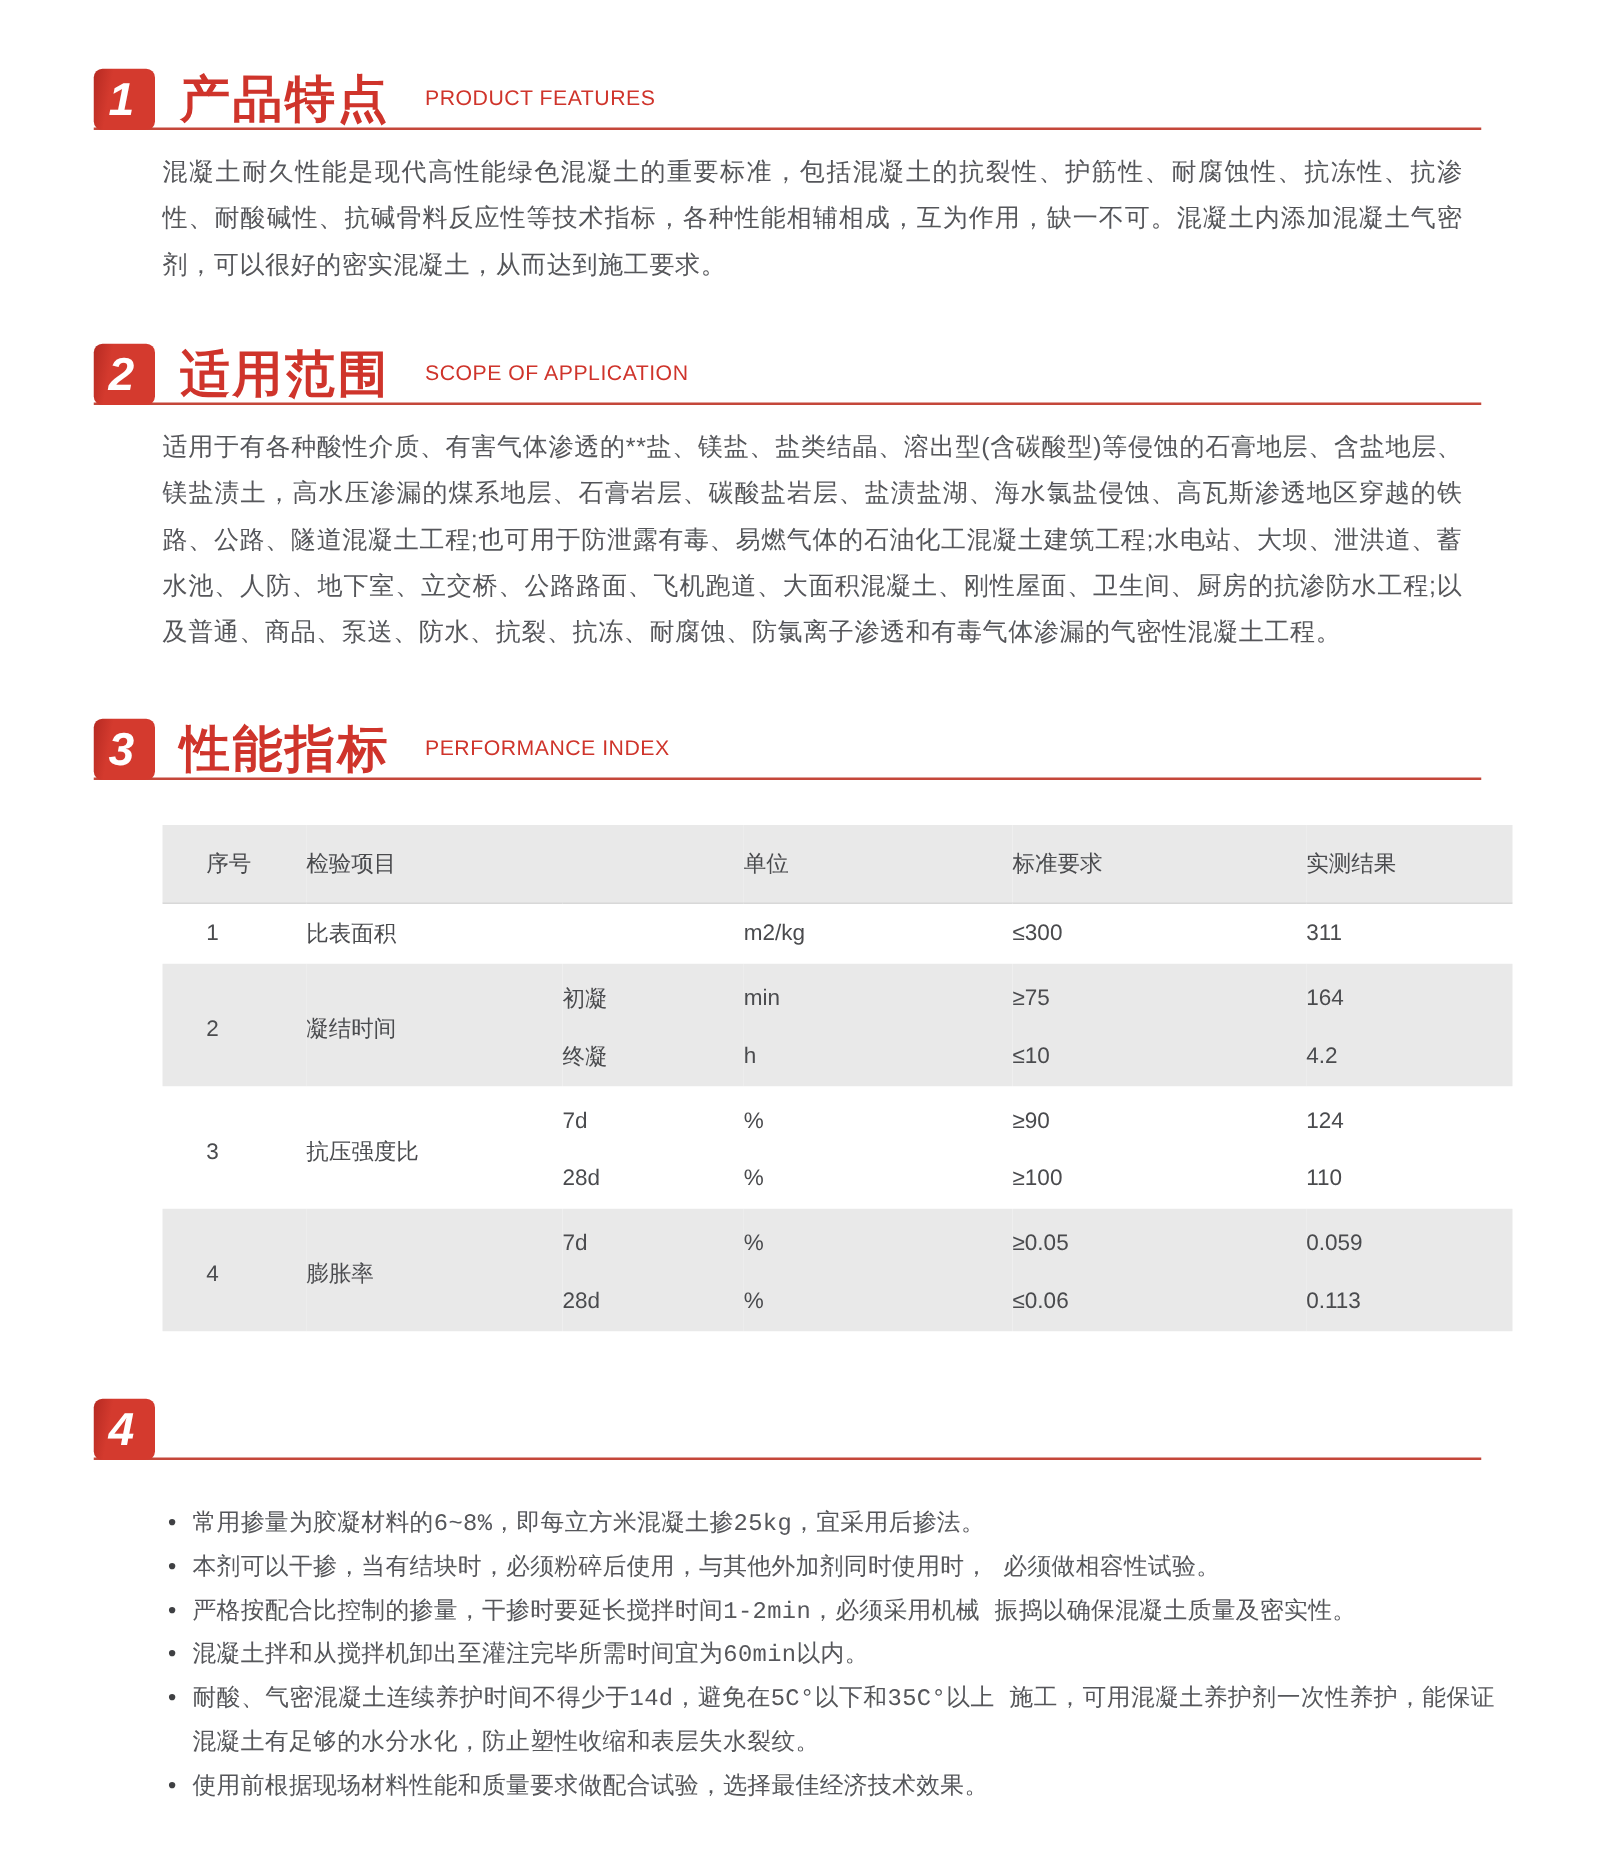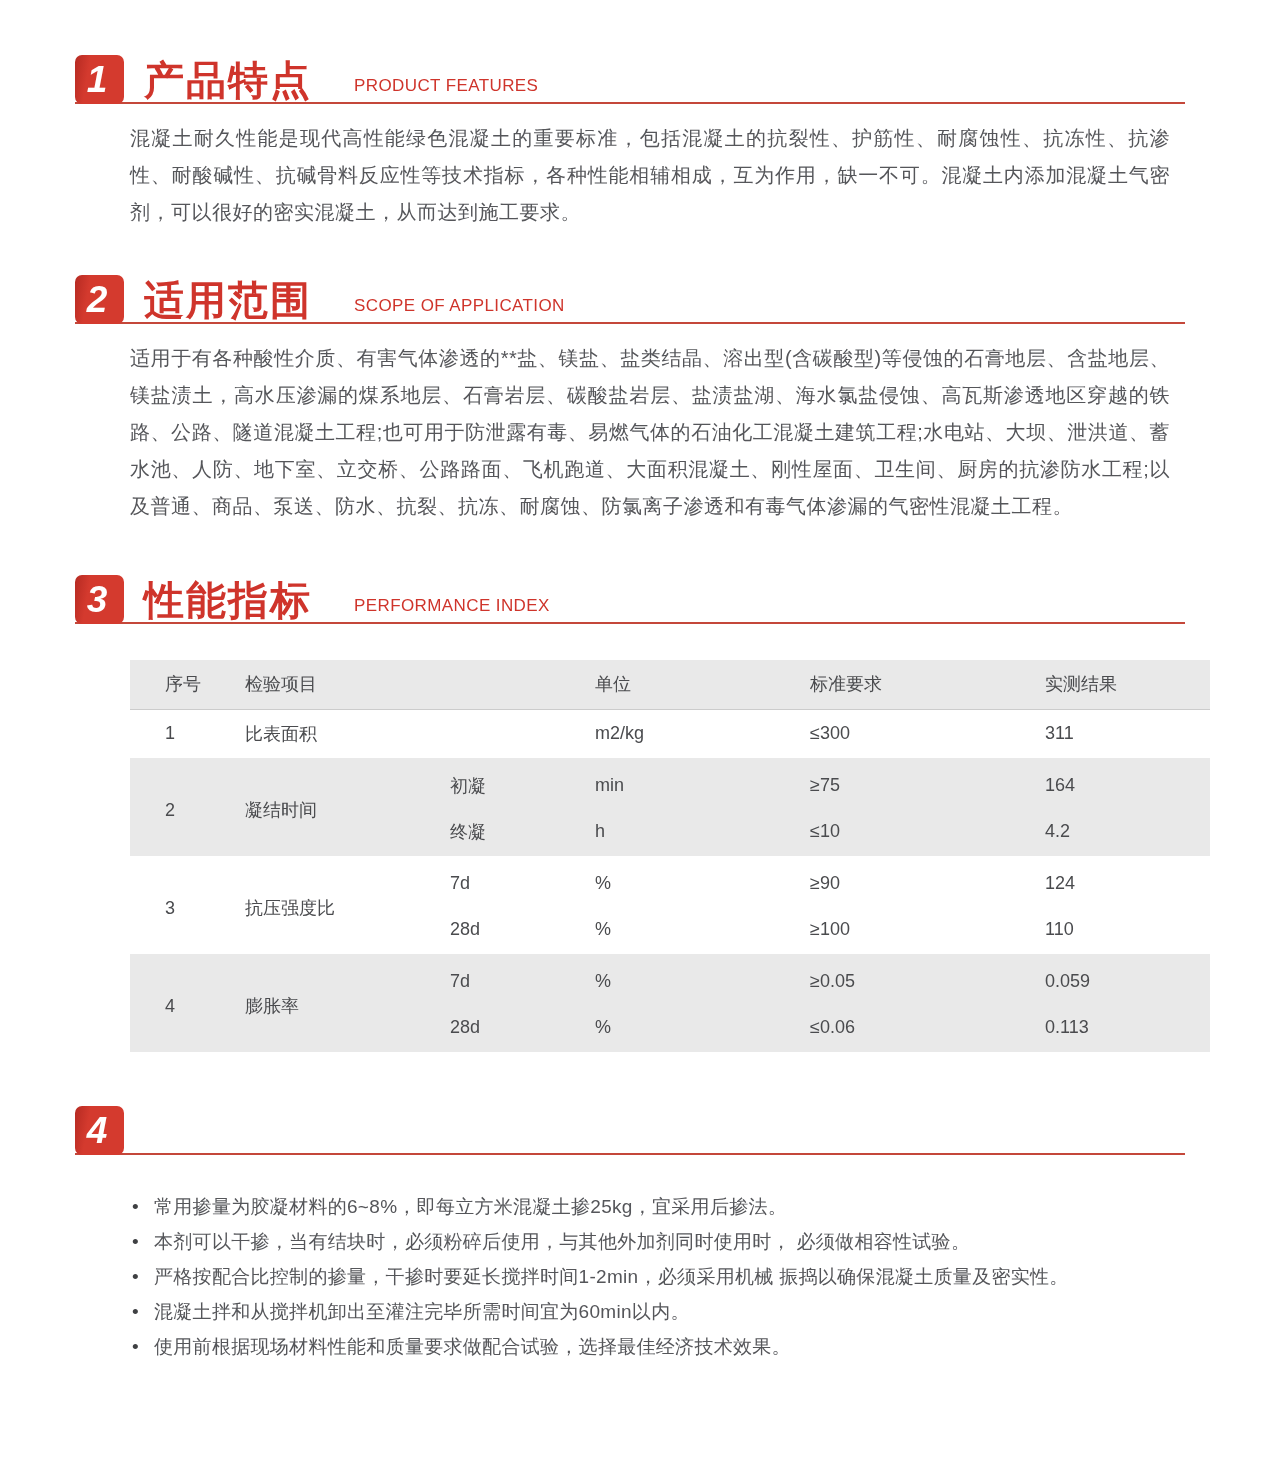--- a/index.html
+++ b/index.html
@@ -36,22 +36,22 @@
     display:flex;align-items:center;justify-content:center;
     font-size:37px;
     font-weight:bold;
     font-style:italic;
     margin-bottom:-2px;
     padding-right:5px;
     flex:0 0 auto;
   }
   .titles{
     display:flex;
-    align-items:flex-end;
-    gap:14px;
+    align-items:center;
+    gap:0;
     padding-bottom:3px;
   }
   .title-cn{
     color:var(--red);
     font-size:40px;
     font-weight:bold;
     line-height:0.95;
     letter-spacing:2px;
   }
   .title-en{
@@ -66,20 +66,21 @@
   .para{
     margin:16px 40px 0 55px;
     font-size:20px;
     line-height:37px;
     text-align:justify;
     letter-spacing:0.5px;
   }
   .bullets{
     list-style:none;
     margin:34px 14px 0 57px;
+    font-family:Liberation Mono, monospace;
   }
   .bullets li{
     position:relative;
     padding-left:22px;
     font-size:19px;
     line-height:35px;
     text-align:justify;
     letter-spacing:0.3px;
   }
   .bullets li::before{
@@ -104,21 +105,21 @@
     padding:0;
   }
   .perf-table col.c-no{width:115px;}
   .perf-table col.c-item{width:205px;}
   .perf-table col.c-sub{width:145px;}
   .perf-table col.c-unit{width:215px;}
   .perf-table col.c-std{width:235px;}
   .perf-table col.c-res{width:165px;}
   .perf-table thead th{
     background:var(--stripe);
-    height:49px;
+    height:62px;
     border-bottom:1px solid #cccccc;
   }
   .perf-table td{height:49px;}
   .perf-table .cell-no{padding-left:35px;}
   .perf-table tr.shaded td{background:var(--stripe);}
   .perf-table tbody tr.first-of-group td{padding-top:6px;}
   .spacer-s2{height:44px;}
   .spacer-s3{height:50px;}
   .spacer-s4{height:54px;}
   .spacer-s5{height:78px;}
@@ -244,18 +245,19 @@
   <div class="section-header">
     <div class="badge">
       <span>4</span>
     </div>
   </div>
   <ul class="bullets">
     <li>常用掺量为胶凝材料的6~8%，即每立方米混凝土掺25kg，宜采用后掺法。</li>
     <li>本剂可以干掺，当有结块时，必须粉碎后使用，与其他外加剂同时使用时， 必须做相容性试验。</li>
     <li>严格按配合比控制的掺量，干掺时要延长搅拌时间1-2min，必须采用机械 振捣以确保混凝土质量及密实性。</li>
     <li>混凝土拌和从搅拌机卸出至灌注完毕所需时间宜为60min以内。</li>
+    <li>耐酸、气密混凝土连续养护时间不得少于14d，避免在5C°以下和35C°以上 施工，可用混凝土养护剂一次性养护，能保证混凝土有足够的水分水化，防止塑性收缩和表层失水裂纹。</li>
     <li>使用前根据现场材料性能和质量要求做配合试验，选择最佳经济技术效果。</li>
   </ul>
 
   <div class="spacer-s5"></div>
 
 </div>
 
 </body></html>

